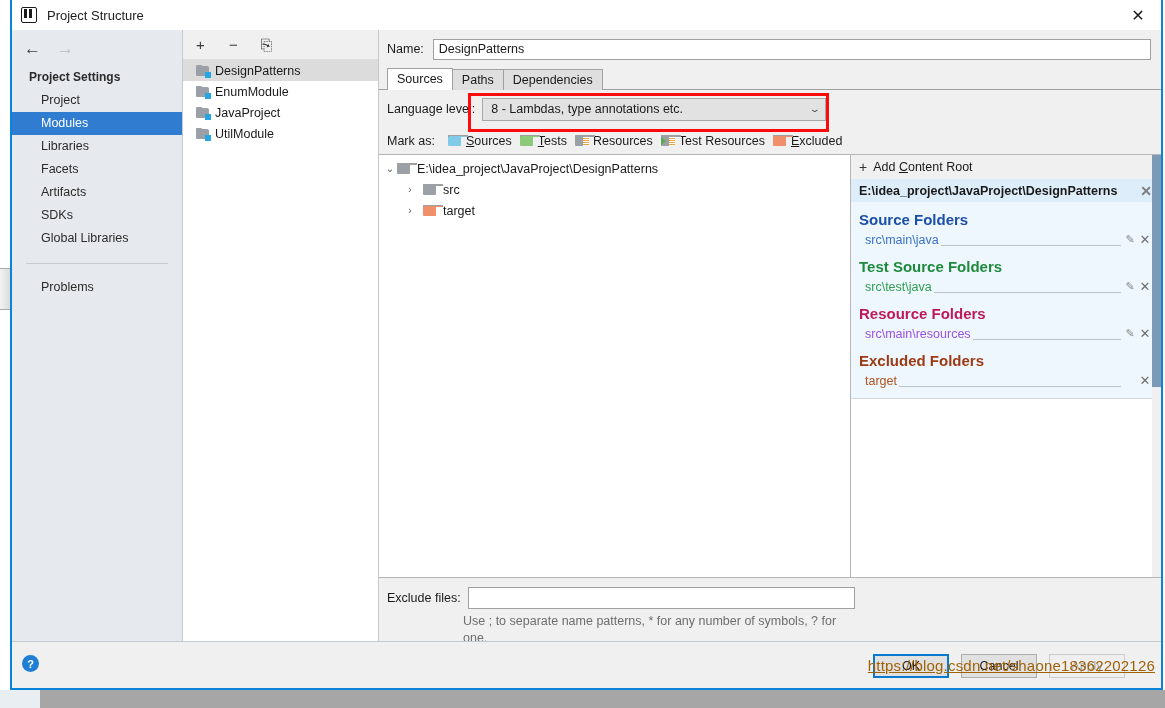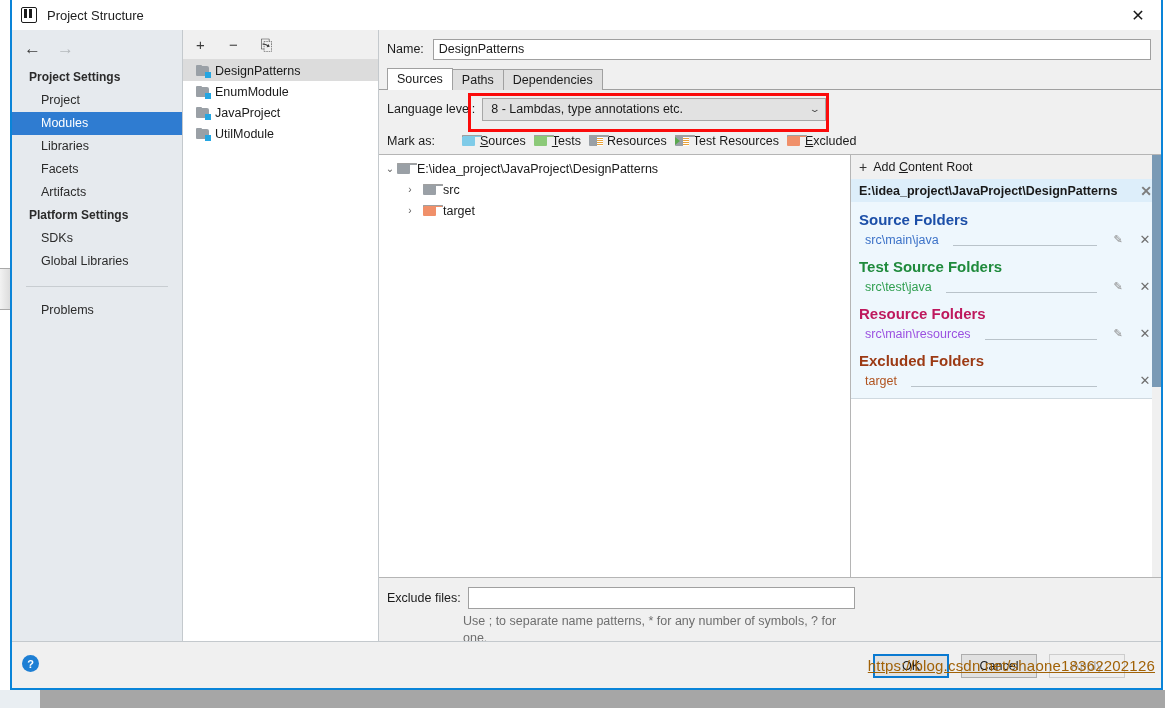--- a/index.html
+++ b/index.html
@@ -335,21 +335,21 @@
   }
 
   #markas-row {
     height: 26px;
     display: flex;
     align-items: center;
     padding-left: 8px;
     gap: 8px;
     font-size: 12.5px;
   }
-  #markas-label { margin-right: 19px; }
+  #markas-label { margin-right: 5px; }
   .mark-btn {
     display: flex;
     align-items: center;
     gap: 4px;
     cursor: default;
   }
   .mark-btn .lbl { text-decoration: none; }
   .mark-btn .lbl .u { text-decoration: underline; }
   .mk-icon {
     width: 14px; height: 12px;
@@ -483,21 +483,21 @@
     font-size: 15px;
     padding: 9px 0 2px 8px;
   }
   .grp-row {
     display: flex;
     align-items: center;
     padding-left: 14px;
     padding-right: 8px;
     height: 19px;
     font-size: 12.5px;
-    gap: 12px;
+    gap: 0;
   }
   .grp-row .path { white-space: nowrap; }
   .grp-row .fill {
     flex: 1;
     border-bottom: 1px solid #b9c3ca;
     height: 11px;
     margin: 0 2px;
   }
   .grp-row .pencil {
     width: 14px;
@@ -649,21 +649,20 @@
         <span class="nav-arrow disabled">→</span>
       </div>
 
       <div class="nav-group-title">Project Settings</div>
       <div class="nav-item">Project</div>
       <div class="nav-item selected">Modules</div>
       <div class="nav-item">Libraries</div>
       <div class="nav-item">Facets</div>
       <div class="nav-item">Artifacts</div>
 
-      <div class="nav-group-title">Platform Settings</div>
       <div class="nav-item">SDKs</div>
       <div class="nav-item">Global Libraries</div>
 
       <div class="nav-sep"></div>
       <div class="nav-item">Problems</div>
     </div>
 
     <div id="modules-col">
       <div id="modules-toolbar">
         <span class="tb-btn">+</span>

